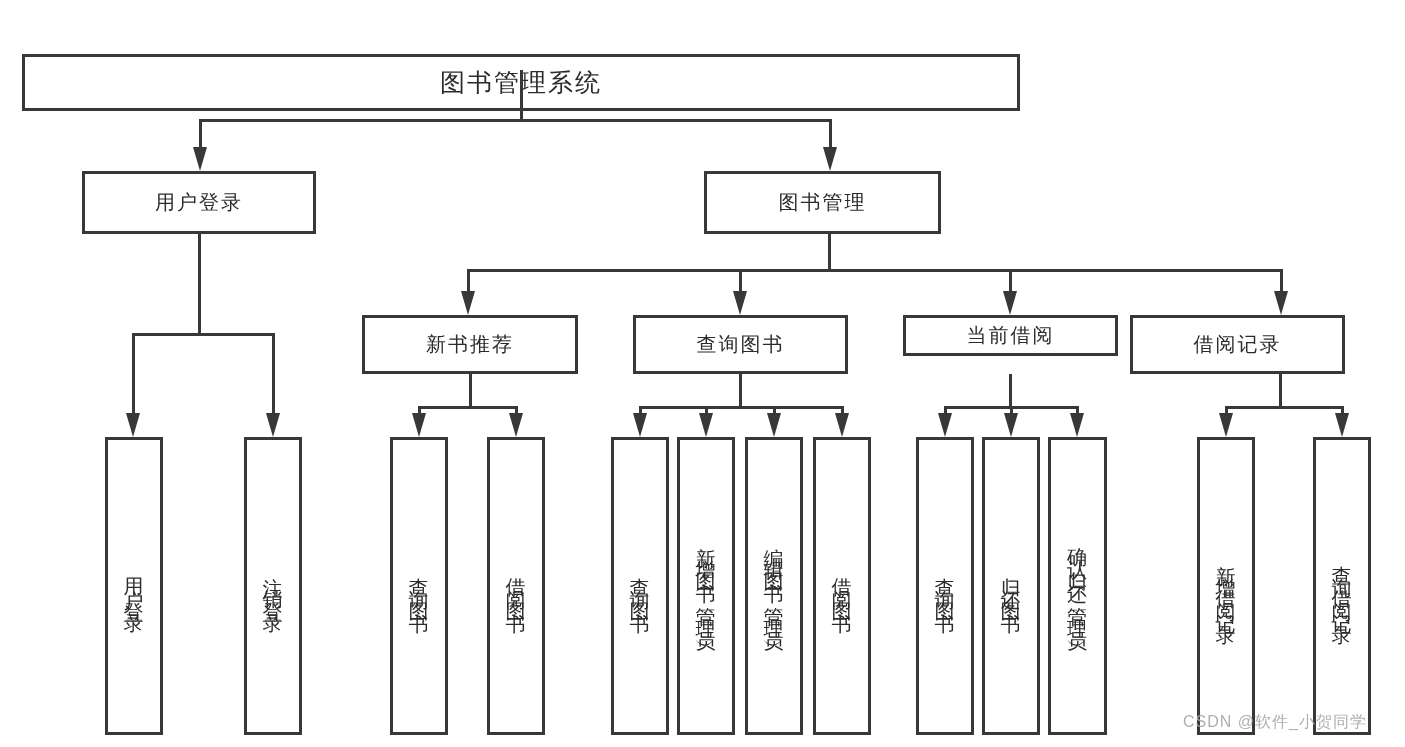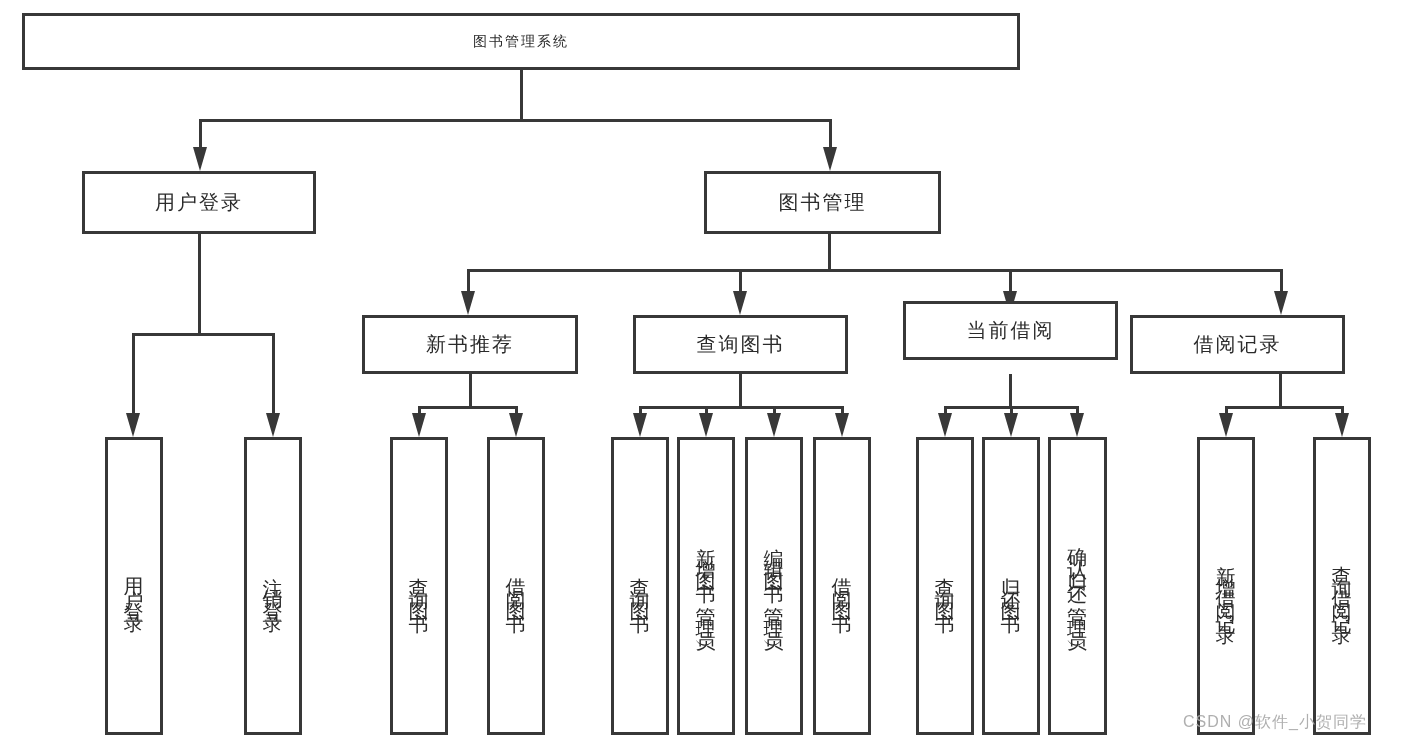--- a/index.html
+++ b/index.html
@@ -15,21 +15,21 @@
     position:absolute;
     box-sizing:border-box;
     border:3px solid var(--line);
     background:#fff;
     display:flex;
     align-items:center;
     justify-content:center;
     color:var(--text);
   }
   .box.h{font-size:20px;letter-spacing:2px;white-space:nowrap;}
-  .box.root{font-size:14px;}
+  .box.root{font-size:25px;margin-top:41px;}
   .box.v{
     writing-mode:vertical-rl;
     text-orientation:mixed;
     font-size:20px;
     letter-spacing:12px;
     line-height:1;
   }
   .vline{position:absolute;width:3px;background:var(--line);}
   .hline{position:absolute;height:3px;background:var(--line);}
   .arrow{
@@ -78,21 +78,21 @@
   <div class="vline" style="left:738.5px;top:269px;height:26px;"></div>
   <div class="vline" style="left:1008.5px;top:269px;height:26px;"></div>
   <div class="vline" style="left:1279.5px;top:269px;height:26px;"></div>
   <div class="arrow" style="left:461px;top:291px;"></div>
   <div class="arrow" style="left:733px;top:291px;"></div>
   <div class="arrow" style="left:1003px;top:291px;"></div>
   <div class="arrow" style="left:1274px;top:291px;"></div>
 
   <div class="box h" style="left:362px;top:315px;width:216px;height:59px;">新书推荐</div>
   <div class="box h" style="left:633px;top:315px;width:215px;height:59px;">查询图书</div>
-  <div class="box h" style="left:903px;top:301px;width:215px;height:59px;">当前借阅</div>
+  <div class="box h" style="left:903px;top:315px;width:215px;height:41px;">当前借阅</div>
   <div class="box h" style="left:1130px;top:315px;width:215px;height:59px;">借阅记录</div>
 
   <div class="vline" style="left:468.5px;top:374px;height:35px;"></div>
   <div class="hline" style="left:417.5px;top:406px;width:100px;"></div>
   <div class="vline" style="left:417.5px;top:406px;height:10px;"></div>
   <div class="vline" style="left:514.5px;top:406px;height:10px;"></div>
   <div class="arrow" style="left:412px;top:413px;"></div>
   <div class="arrow" style="left:509px;top:413px;"></div>
 
   <div class="vline" style="left:739px;top:374px;height:35px;"></div>

